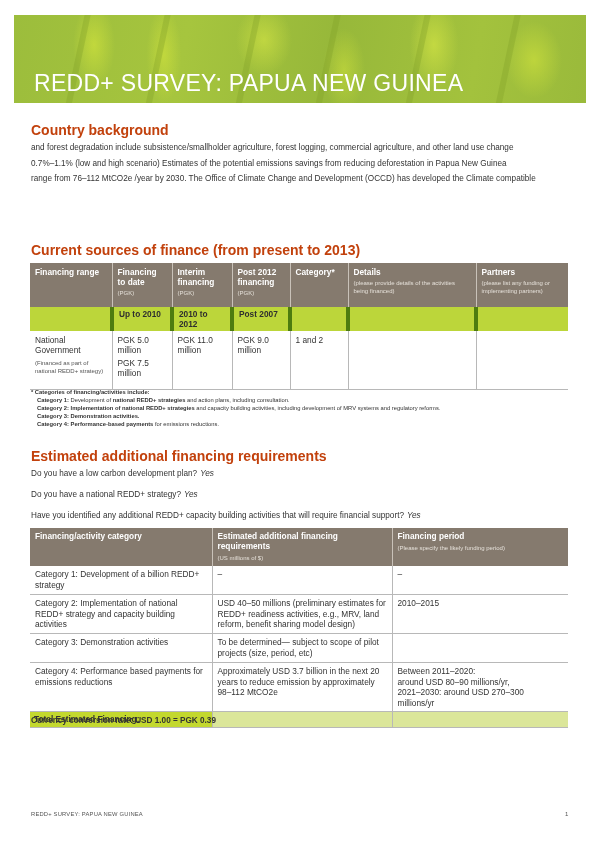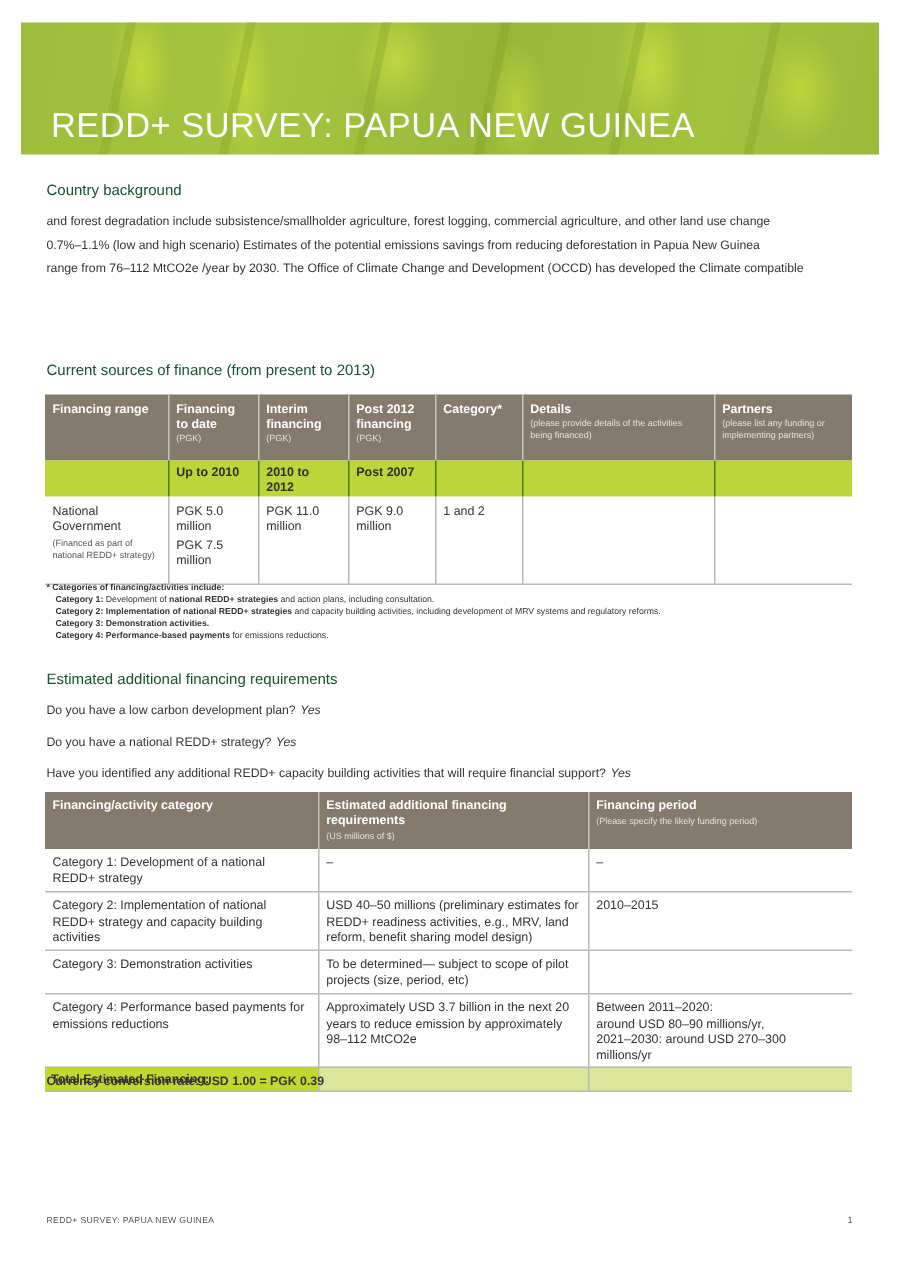--- a/index.html
+++ b/index.html
@@ -10,30 +10,30 @@
         radial-gradient(ellipse 25px 70px at 150px 40px, rgba(220,235,60,0.5), transparent 70%),
         radial-gradient(ellipse 40px 50px at 250px 25px, rgba(225,238,70,0.5), transparent 70%),
         radial-gradient(ellipse 30px 60px at 330px 55px, rgba(220,235,60,0.45), transparent 70%),
         radial-gradient(ellipse 35px 65px at 420px 30px, rgba(225,238,70,0.55), transparent 70%),
         radial-gradient(ellipse 40px 55px at 520px 45px, rgba(220,235,60,0.5), transparent 70%),
         linear-gradient(100deg, #9cbd3c 0%, #a6c53e 30%, #97b83a 55%, #a3c23d 80%, #9aba3b 100%);
     }
     .banner .streak { position:absolute; top:-10px; width:6px; height:120px; background:rgba(130,160,40,0.35); transform:rotate(12deg); }
     .banner-title { position:absolute; left:20px; bottom:6px; font-size:23px; color:#ffffff; letter-spacing:0.3px; font-weight:normal; }
 
-    h2 { position:absolute; left:31px; margin:0; font-size:10px; font-weight:normal; color:#14532d; }
+    h2 { position:absolute; left:31px; margin:0; font-size:14px; font-weight:bold; color:#c2410c; }
     .para { position:absolute; left:31px; width:540px; font-size:8.2px; line-height:15.6px; color:#333; margin:0; }
 
     table { position:absolute; border-collapse:collapse; font-size:8.3px; color:#333; }
     th, td { text-align:left; vertical-align:top; }
     .t1 { left:30px; top:263px; width:538px; }
     .t1 th { background:#857a6e; color:#ffffff; font-weight:bold; padding:4px 5px; height:36px; border-right:1px solid #c9c2b9; font-size:8.3px; line-height:10px; }
     .t1 th:last-child { border-right:none; }
     .t1 th .sub { display:block; font-weight:normal; font-size:6px; color:#e5e0d9; margin-top:3px; line-height:7.5px; }
-    .t1 .limerow td { background:#bcd63a; font-weight:bold; height:12px; padding:2px 5px; border-right:1px solid #4d7c0f; color:#2f2f2f; }
+    .t1 .limerow td { background:#bcd63a; font-weight:bold; height:12px; padding:2px 5px; border-right:4px solid #4d7c0f; color:#2f2f2f; }
     .t1 .limerow td:last-child { border-right:none; }
     .t1 .datarow td { padding:4px 5px; height:50px; border-right:1px solid #b8b8b8; border-bottom:1px solid #b8b8b8; line-height:10px; }
     .t1 .datarow td:last-child { border-right:none; }
     .small { display:block; font-size:6px; line-height:7.5px; margin-top:5px; color:#555; }
     .gap { display:block; margin-top:3px; }
 
     .notes { position:absolute; left:31px; top:388px; font-size:5.8px; line-height:8px; color:#333; }
     .notes .ind { padding-left:6px; }
     .notes b { font-weight:bold; }
 
@@ -141,21 +141,21 @@
       <col style="width:180px">
       <col style="width:176px">
     </colgroup>
   <tbody>
       <tr>
     <th><span>Financing/activity category</span></th>
     <th><span>Estimated additional financing requirements</span><span class="sub">(US millions of $)</span></th>
     <th><span>Financing period</span><span class="sub">(Please specify the likely funding period)</span></th>
   </tr>
   <tr>
-    <td style="height:22px">Category 1: Development of a national REDD+ strategy</td>
+    <td style="height:22px">Category 1: Development of a billion REDD+ strategy</td>
     <td>–</td>
     <td>–</td>
   </tr>
   <tr>
     <td style="height:32px">Category 2: Implementation of national REDD+ strategy and capacity building activities</td>
     <td>USD 40–50 millions (preliminary estimates for REDD+ readiness activities, e.g., MRV, land reform, benefit sharing model design)</td>
     <td>2010–2015</td>
   </tr>
   <tr>
     <td style="height:22px">Category 3: Demonstration activities</td>

